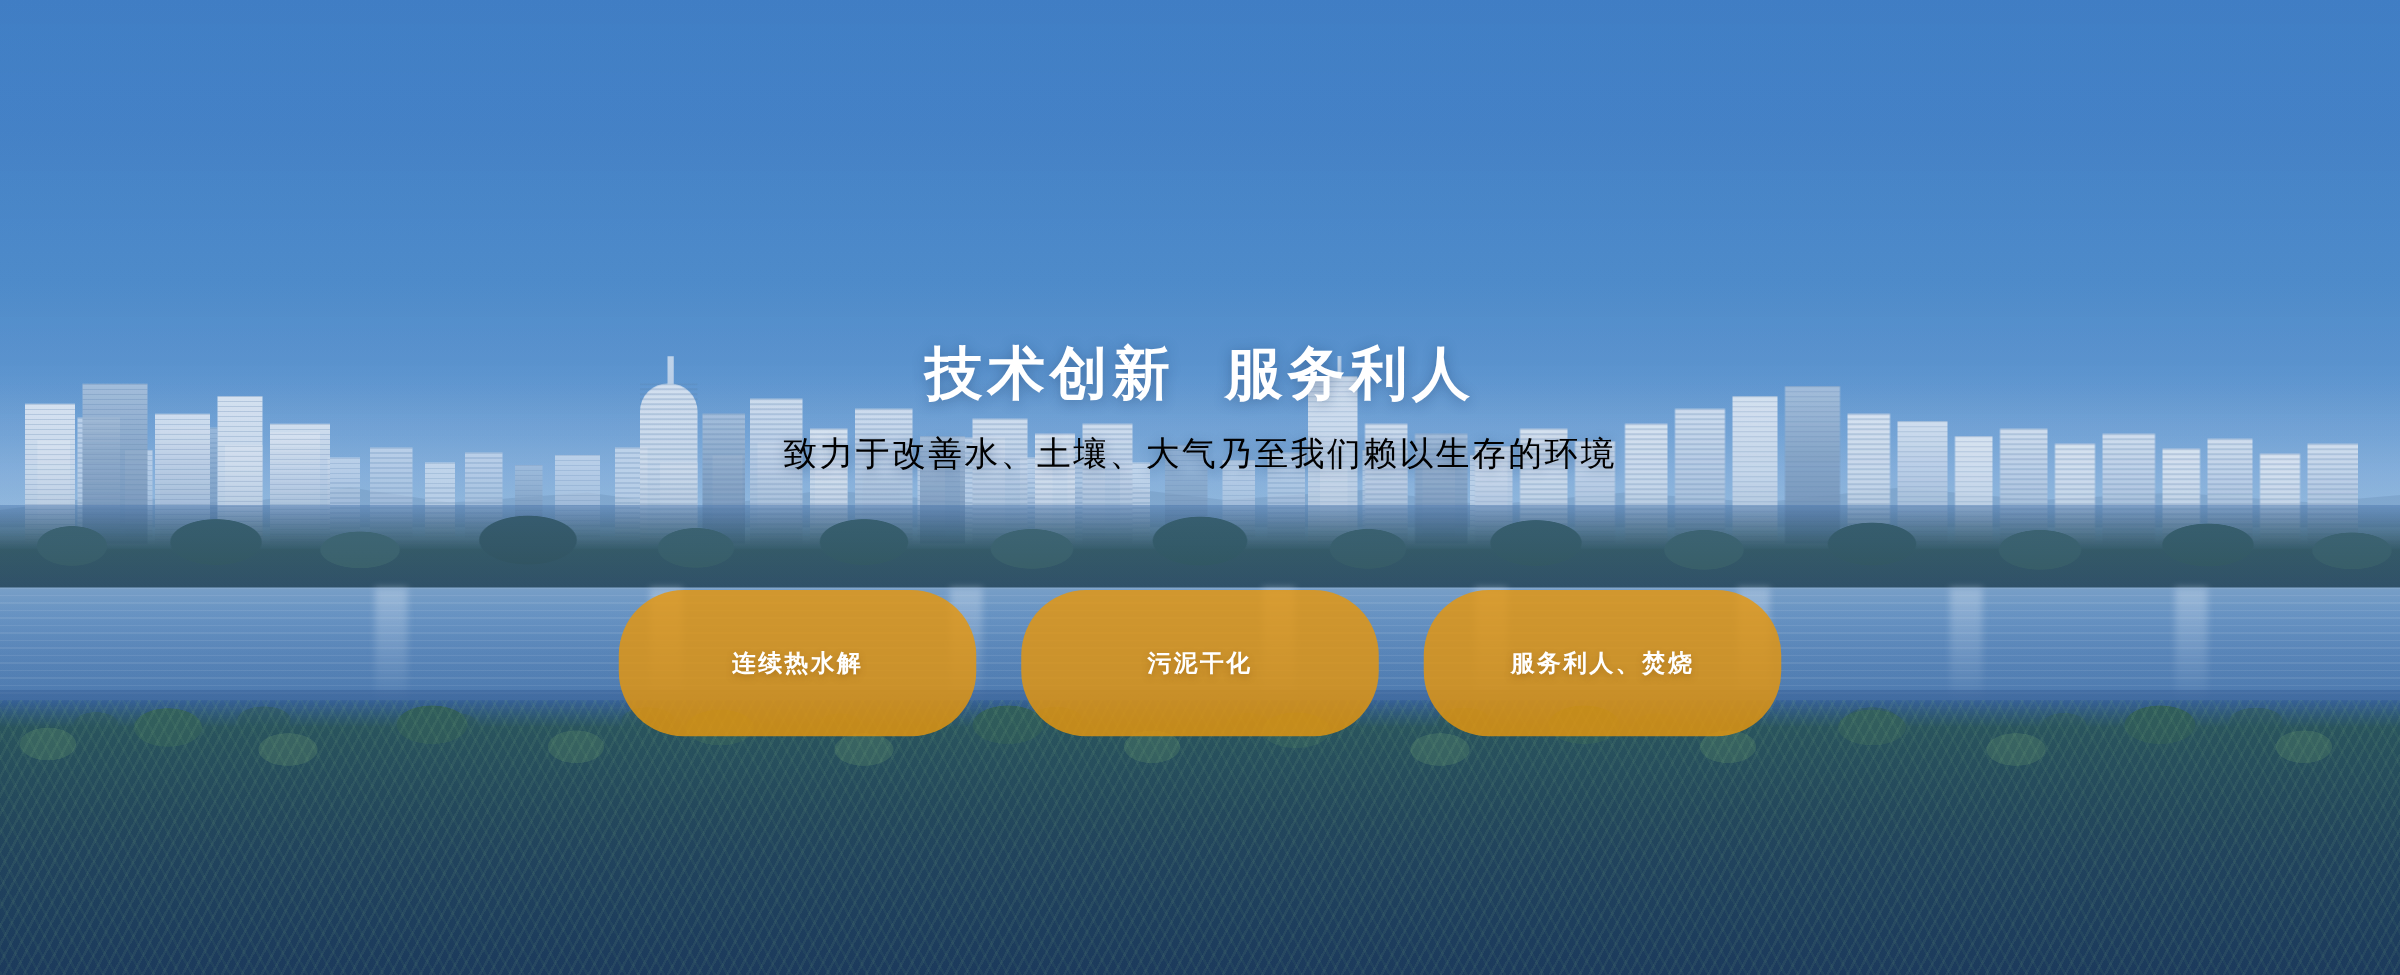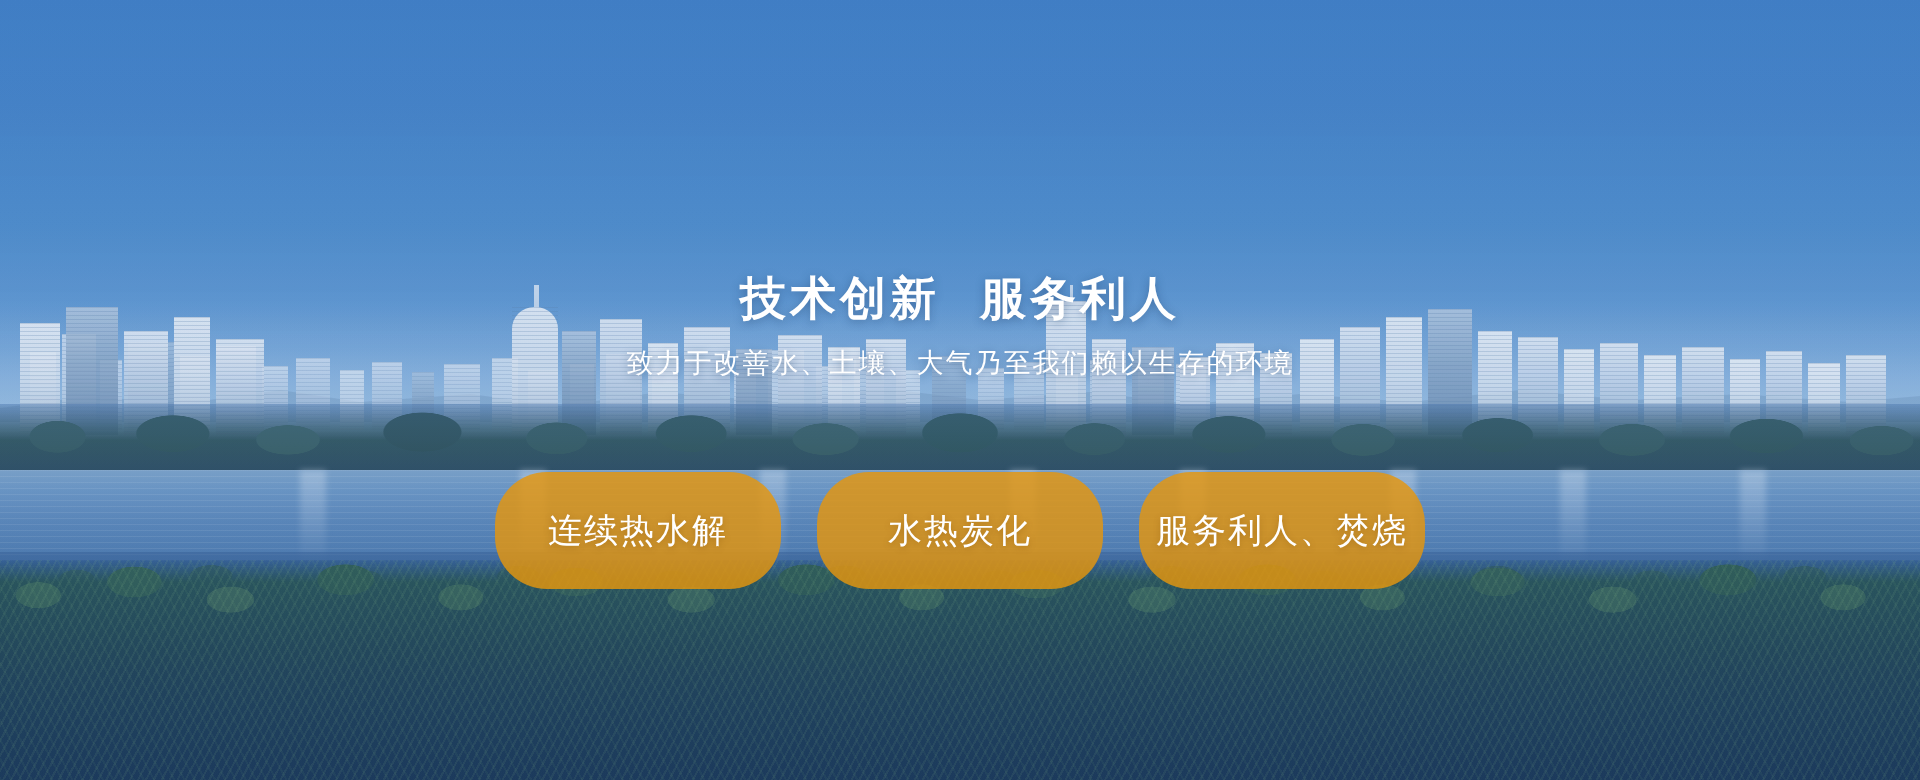--- a/index.html
+++ b/index.html
@@ -120,30 +120,30 @@
 
   
   .content { position:absolute; inset:0; z-index:6; }
 
   .hero-title { position:absolute; left:0; top:268px; width:1920px;
     text-align:center; color:#fff; font-size:46px; font-weight:bold;
     letter-spacing:4px; white-space:pre;
     text-shadow:0 2px 10px rgba(20,50,95,.38); }
 
   .hero-sub { position:absolute; left:0; top:345px; width:1920px;
-    text-align:center; color:#ffffff; font-size:27px; font-weight:400;
+    text-align:center; color:#000000; font-size:27px; font-weight:400;
     letter-spacing:2px;
     text-shadow:0 2px 9px rgba(20,50,95,.45); }
 
   .btn-row { position:absolute; left:0; top:472px; width:1920px;
     display:flex; justify-content:center; align-items:flex-start; gap:36px; }
 
   .pill { height:117px; border-radius:52px;
     display:flex; align-items:center; justify-content:center;
-    color:#fff; font-size:34px; font-weight:normal; letter-spacing:2px;
+    color:#fff; font-size:19px; font-weight:bold; letter-spacing:2px;
     background:rgba(229,150,14,.82);
     cursor:pointer; user-select:none;
     text-shadow:0 2px 6px rgba(120,70,0,.35); }
   .pill.w1 { width:286px; }
   .pill.w2 { width:286px; }
   .pill.w3 { width:286px; }
 </style>
 </head>
 <body>
 
@@ -253,18 +253,18 @@
   <div class="tone"></div>
 
   <div class="content">
 
     <div class="hero-title">技术创新  服务利人</div>
 
     <div class="hero-sub">致力于改善水、土壤、大气乃至我们赖以生存的环境</div>
 
     <div class="btn-row">
       <div class="pill w1">连续热水解</div>
-      <div class="pill w2">水热炭化</div>
+      <div class="pill w2">污泥干化</div>
       <div class="pill w3">服务利人、焚烧</div>
     </div>
 
   </div>
 </div>
 
 </body></html>

